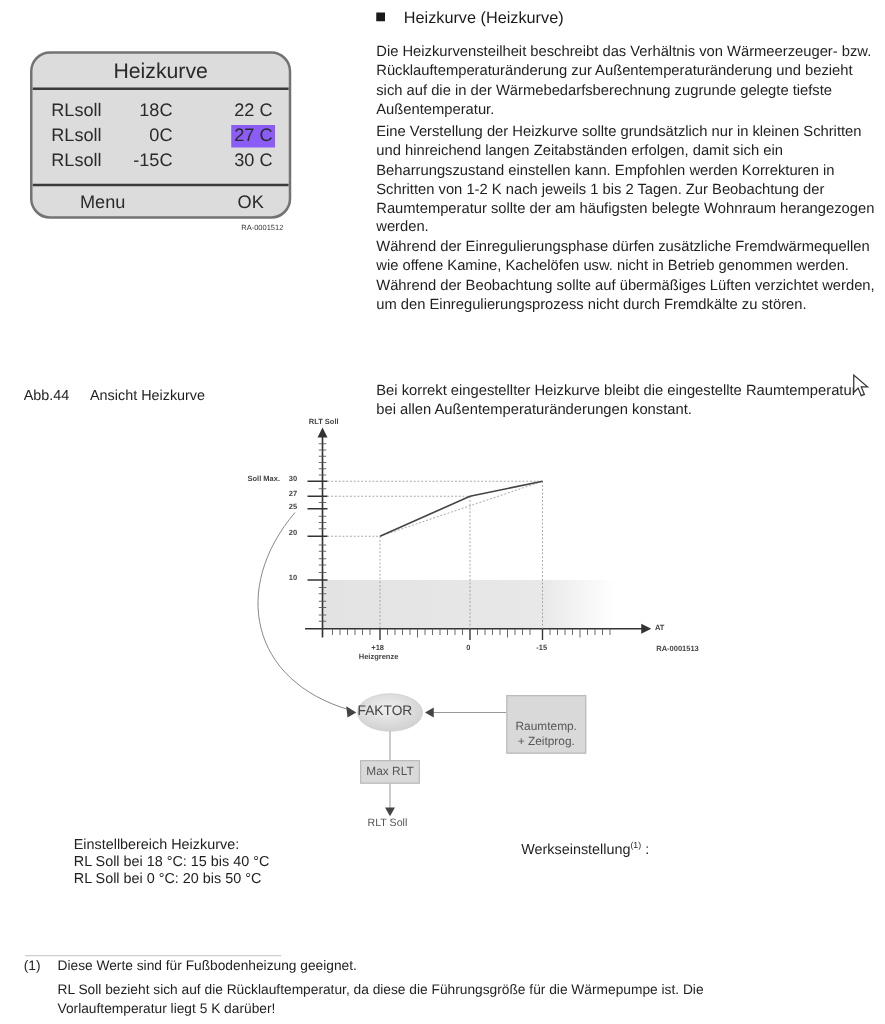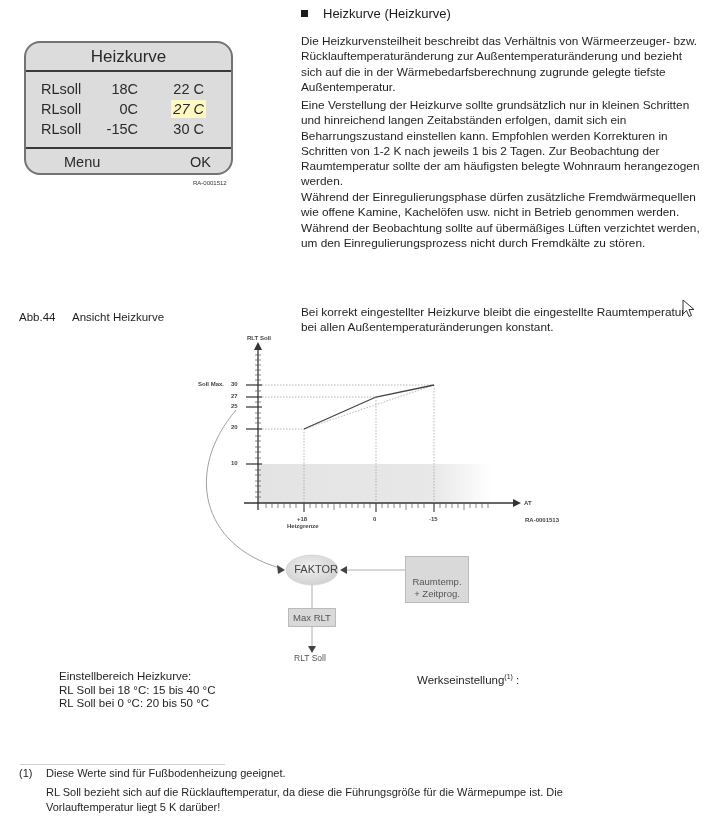--- a/index.html
+++ b/index.html
@@ -2,26 +2,26 @@
 <html><head>
 <meta charset="utf-8">
 <style>
   html, body { margin:0; padding:0; background:#ffffff; }
   body { width:708px; height:819px; position:relative; overflow:hidden; font-family:"Liberation Sans", sans-serif; color:#1a1a1a; }
   .abs { position:absolute; }
 
   
   .lcd { position:absolute; left:24px; top:41px; width:209px; height:134px; border:2px solid #737373; border-radius:16px; background:#dcdcdc; box-sizing:border-box; overflow:hidden; }
   .lcd-title { height:27px; line-height:27px; text-align:center; font-size:17px; color:#2a2a2a; border-bottom:2px solid #3a3a3a; }
-  .lcd-rows { padding:8px 16px 0 0; height:67px; border-bottom:2px solid #3a3a3a; }
+  .lcd-rows { padding:8px 2px 0 0; height:67px; border-bottom:2px solid #3a3a3a; }
   .lcd-row { position:relative; height:20px; font-size:14.5px; color:#2a2a2a; }
   .lcd-row .lbl { position:absolute; left:15px; top:1px; }
   .lcd-row .out { position:absolute; left:80px; width:32px; text-align:right; top:1px; }
   .lcd-row .val { position:absolute; right:9px; top:0px; padding:1px 2px; }
-  .lcd-row .val.sel { background:#fef9c3;font-style:italic; }
+  .lcd-row .val.sel { background:#8b5cf6; }
   .lcd-foot { position:relative; height:30px; font-size:14.5px; color:#2a2a2a; }
   .lcd-foot .menu { position:absolute; left:38px; top:5px; }
   .lcd-foot .ok { position:absolute; right:20px; top:5px; }
   .ref1 { position:absolute; left:193px; top:180px; font-size:6px; color:#333; }
 
   
   .heading { position:absolute; left:301px; top:6px; font-size:13px; color:#1a1a1a; }
   .heading .bullet { display:inline-block; width:7px; height:7px; background:#1a1a1a; margin-right:15px; vertical-align:1px; }
   .para { position:absolute; left:301px; width:400px; font-size:11.8px; line-height:15.3px; color:#1f1f1f; }
 
@@ -212,21 +212,21 @@
 <div class="dg" style="left:231px;top:403px;">25</div>
 <div class="dg" style="left:231px;top:424px;">20</div>
 <div class="dg" style="left:231px;top:460px;">10</div>
 <div class="dg" style="left:524px;top:500px;">AT</div>
 <div class="dg" style="left:297px;top:516px;">+18</div>
 <div class="dg" style="left:373px;top:516px;">0</div>
 <div class="dg" style="left:429px;top:516px;">-15</div>
 <div class="dg" style="left:287px;top:523px;">Heizgrenze</div>
 <div class="dg" style="left:525px;top:517px;">RA-0001513</div>
 
-<div class="abs" style="left:286px;top:563px;width:52px;text-align:right;font-size:11px;color:#444;">FAKTOR</div>
+<div class="abs" style="left:286px;top:563px;width:52px;text-align:left;font-size:11px;color:#444;">FAKTOR</div>
 <div class="box" style="left:405px;top:556px;width:62px;height:26px;line-height:12px;padding-top:19px;">
   <div>Raumtemp.</div>
   <div>+ Zeitprog.</div>
 </div>
 <div class="box" style="left:288px;top:608px;width:46px;height:17px;line-height:17px;">Max RLT</div>
 <div class="abs" style="left:294px;top:653px;font-size:8.5px;color:#555;">RLT Soll</div>
 
 <div class="setting" style="left:59px;top:670px;">
   <div>Einstellbereich Heizkurve:</div>
   <div>RL Soll bei 18 °C: 15 bis 40 °C</div>

